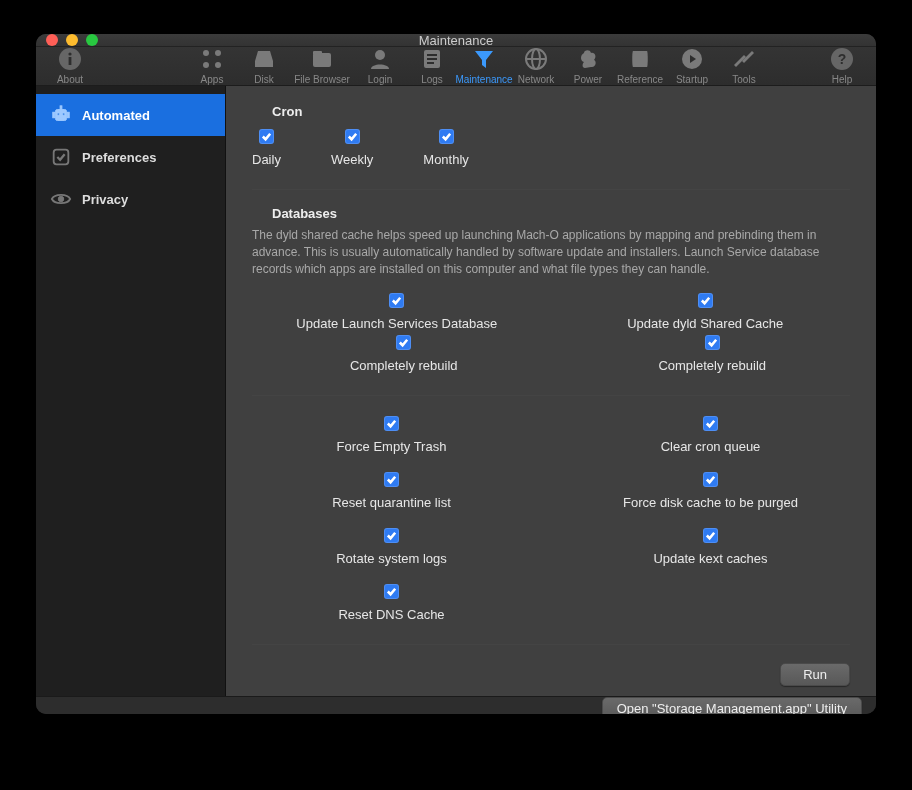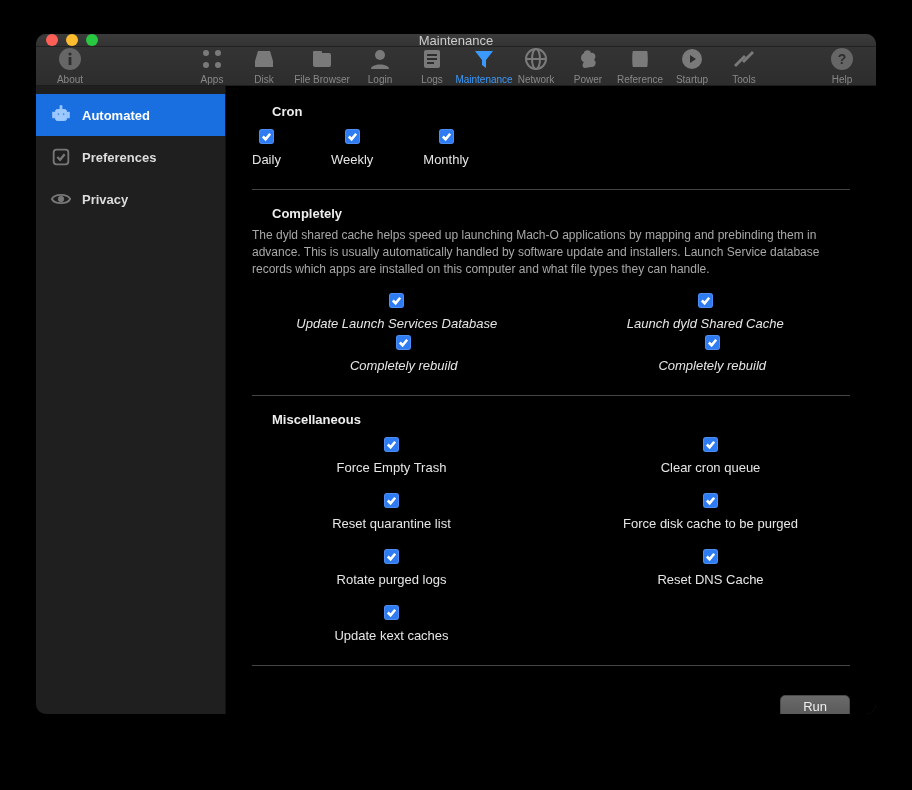--- a/index.html
+++ b/index.html
@@ -45,21 +45,21 @@
     gap: 3px;
   }
   .toolbar .tb-item.file-browser { width: 64px; }
   .toolbar .tb-item.active { color: #3b99fc; }
   .toolbar .tb-item svg { width: 24px; height: 24px; fill: #7a7a7a; }
   .toolbar .tb-item.active svg { fill: #3b99fc; }
   .toolbar .tb-item.about svg,
   .toolbar .tb-item.help svg { fill: #666; }
   .toolbar .spacer { flex: 1; }
   .toolbar-center { display: flex; margin-left: 90px; }
-  .body { flex: 1; display: flex; background: #000000; }
+  .body { flex: 1; display: flex; background: #404040; }
   .sidebar {
     width: 190px;
     background: #1f1f1f;
     border-right: 1px solid #111;
     padding-top: 8px;
   }
   .sidebar .item {
     display: flex; align-items: center; gap: 10px;
     padding: 10px 14px;
     color: #ddd; font-size: 13px; font-weight: 600;
@@ -72,38 +72,38 @@
     flex: 1;
     padding: 18px 26px 10px 26px;
     color: #ccc;
     font-size: 12.5px;
     overflow-y: auto;
   }
   .section { border-bottom: 1px solid #444; padding-bottom: 18px; margin-bottom: 16px; }
   .section:last-of-type { border-bottom: none; }
   .section h3 { color: #eee; font-size: 13px; font-weight: 700; margin-bottom: 6px; margin-left: 20px; }
   .section p { color: #a8a8a8; line-height: 1.4; margin-bottom: 12px; font-size: 12px; }
-  .row { display: flex; gap: 19px; font-style: italic; }
+  .row { display: flex; gap: 19px; }
   .col { flex: 1; }
   .chk {
     display: flex; align-items: center; gap: 8px;
     margin: 4px 0;
     color: #e6e6e6; font-size: 13px; flex-direction: column;
   }
   .chk.indent { margin-left: 14px; }
   .chkbox {
     width: 15px; height: 15px; border-radius: 3px;
     background: #2f7bf2;
     display: inline-flex; align-items: center; justify-content: center;
     flex-shrink: 0;
     box-shadow: inset 0 0 0 1px rgba(255,255,255,0.15);
   }
   .chkbox svg { width: 11px; height: 11px; stroke: #fff; stroke-width: 2.8; fill: none; }
   .cron-row { display: flex; gap: 50px; }
-  .button-row { display: flex; justify-content: flex-end; margin-top: 29px;}
+  .button-row { display: flex; justify-content: flex-end; margin-top: 18px;}
   .btn {
     background: linear-gradient(#6a6a6a,#585858);
     color: #eee; font-size: 13px;
     padding: 3px 22px;
     border-radius: 5px;
     border: 1px solid #4a4a4a;
     box-shadow: 0 1px 1px rgba(0,0,0,0.4);
     cursor: default;
   }
   .footer {
@@ -285,21 +285,21 @@
                 <svg viewBox="0 0 12 12">
                   <polyline points="2,6 5,9 10,3"></polyline>
                 </svg>
               </span>
             <span>Monthly</span>
           </label>
         </div>
       </div>
 
       <div class="section">
-        <h3>Completely</h3>
+        <h3>Databases</h3>
         <p>The dyld shared cache helps speed up launching Mach-O applications by mapping and prebinding them in advance. This is usually automatically handled by software update and installers. Launch Service database records which apps are installed on this computer and what file types they can handle.</p>
         <div class="row">
           <div class="col">
             <label class="chk">
               <span class="chkbox">
                   <svg viewBox="0 0 12 12">
                     <polyline points="2,6 5,9 10,3"></polyline>
                   </svg>
                 </span>
               <span>Update Launch Services Database</span>
@@ -313,36 +313,35 @@
               <span>Completely rebuild</span>
             </label>
           </div>
           <div class="col">
             <label class="chk">
               <span class="chkbox">
                   <svg viewBox="0 0 12 12">
                     <polyline points="2,6 5,9 10,3"></polyline>
                   </svg>
                 </span>
-              <span>Launch dyld Shared Cache</span>
+              <span>Update dyld Shared Cache</span>
             </label>
             <label class="chk indent">
               <span class="chkbox">
                   <svg viewBox="0 0 12 12">
                     <polyline points="2,6 5,9 10,3"></polyline>
                   </svg>
                 </span>
               <span>Completely rebuild</span>
             </label>
           </div>
         </div>
       </div>
 
       <div class="section">
-        <h3>Miscellaneous</h3>
         <div class="misc-grid">
           <label class="chk">
             <span class="chkbox">
                 <svg viewBox="0 0 12 12">
                   <polyline points="2,6 5,9 10,3"></polyline>
                 </svg>
               </span>
             <span>Force Empty Trash</span>
           </label>
           <label class="chk">
@@ -368,37 +367,37 @@
                 </svg>
               </span>
             <span>Force disk cache to be purged</span>
           </label>
           <label class="chk">
             <span class="chkbox">
                 <svg viewBox="0 0 12 12">
                   <polyline points="2,6 5,9 10,3"></polyline>
                 </svg>
               </span>
-            <span>Rotate purged logs</span>
+            <span>Rotate system logs</span>
+          </label>
+          <label class="chk">
+            <span class="chkbox">
+                <svg viewBox="0 0 12 12">
+                  <polyline points="2,6 5,9 10,3"></polyline>
+                </svg>
+              </span>
+            <span>Update kext caches</span>
           </label>
           <label class="chk">
             <span class="chkbox">
                 <svg viewBox="0 0 12 12">
                   <polyline points="2,6 5,9 10,3"></polyline>
                 </svg>
               </span>
             <span>Reset DNS Cache</span>
-          </label>
-          <label class="chk">
-            <span class="chkbox">
-                <svg viewBox="0 0 12 12">
-                  <polyline points="2,6 5,9 10,3"></polyline>
-                </svg>
-              </span>
-            <span>Update kext caches</span>
           </label>
         </div>
       </div>
 
       <div class="button-row">
         <div class="btn">Run</div>
       </div>
 
     </div>
   </div>

